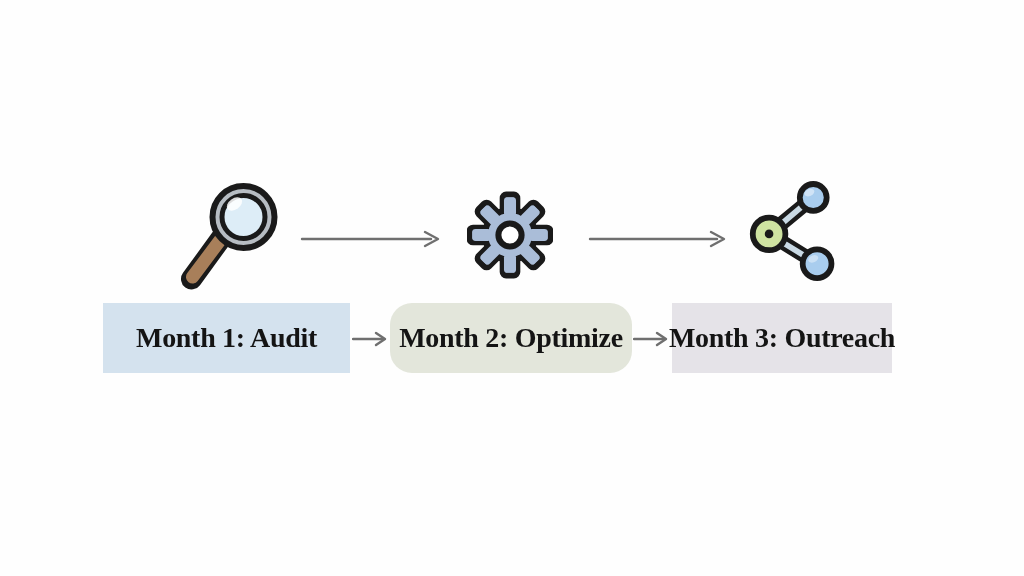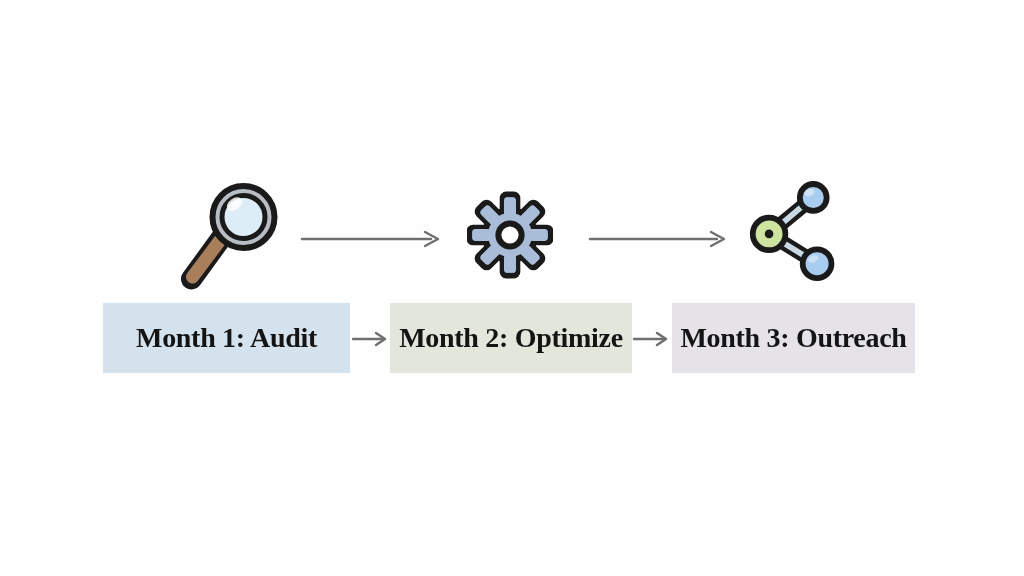--- a/index.html
+++ b/index.html
@@ -28,22 +28,22 @@
     font-family: Liberation Serif, serif;
   }
   .stage-label {
     font-size: 28px;
     font-weight: 700;
     letter-spacing: -0.3px;
     color: var(--text, #141414);
     white-space: nowrap;
   }
   #box-1 { left: 103px; width: 247px; background: #d4e2ee; }
-  #box-2 { left: 390px; width: 242px; background: #e3e6db; }
-  #box-3 { left: 672px; width: 243px; background: #e5e3e8; }
+  #box-2 { left: 390px; width: 242px; background: #e3e6db; border-radius: 22px; }
+  #box-3 { left: 672px; width: 220px; background: #e5e3e8; }
 
   
   .flow-arrow { color: var(--arrow, #6f6f6f); }
   .flow-arrow line, .flow-arrow polyline {
     stroke: currentColor;
     fill: none;
     stroke-width: 2.4;
     stroke-linecap: round;
     stroke-linejoin: round;
   }

